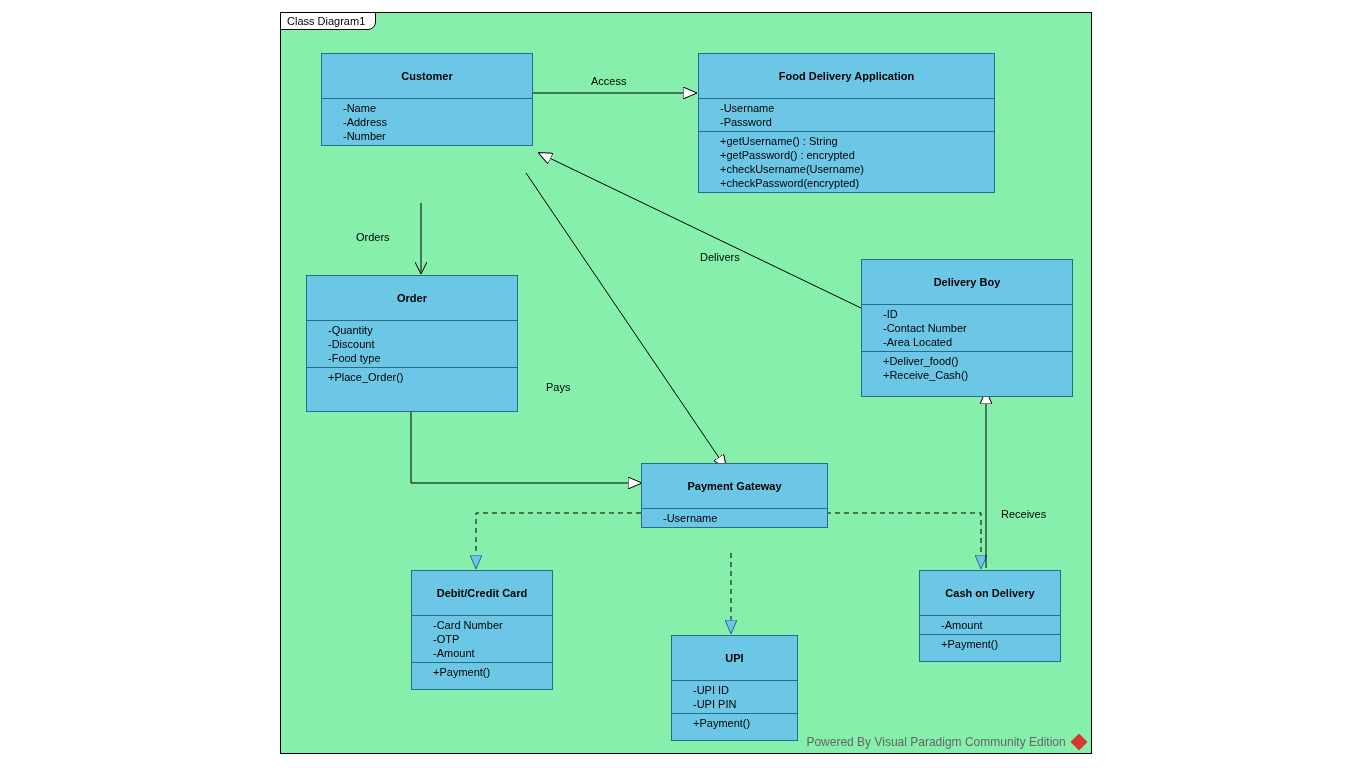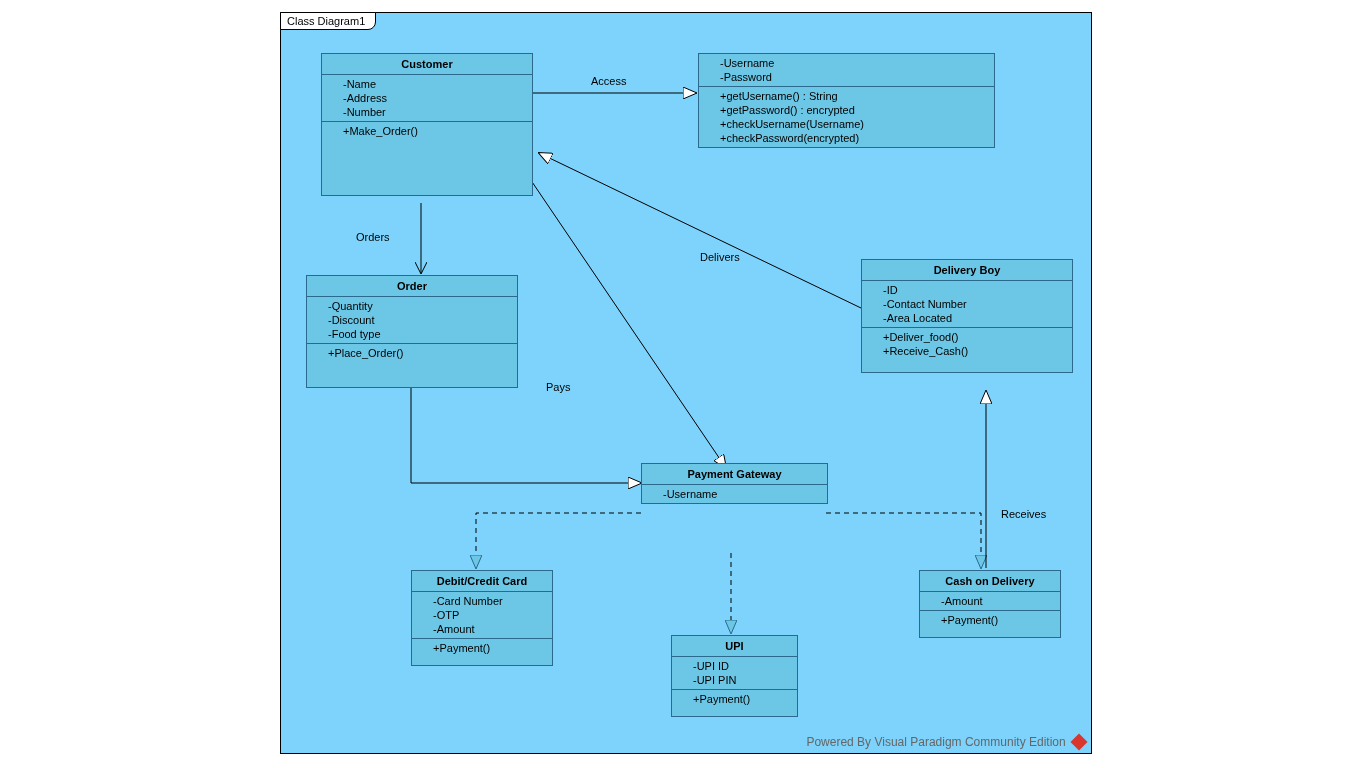--- a/index.html
+++ b/index.html
@@ -11,21 +11,21 @@
     height: 768px;
     position: relative;
   }
   .frame {
     position: absolute;
     left: 280px;
     top: 12px;
     width: 810px;
     height: 740px;
     border: 1px solid #000;
-    background: #7dd3fc;
+    background: #86efac;
   }
   .frame-tab {
     position: absolute;
     left: -1px;
     top: -1px;
     border: 1px solid #000;
     border-bottom-right-radius: 8px;
     padding: 2px 10px 2px 6px;
     font-size: 11px;
     background: white;
@@ -33,21 +33,21 @@
   .class-box {
     position: absolute;
     border: 1px solid #2b6a8c;
     background: #6cc7e6;
     font-size: 11px;
   }
   .class-title {
     text-align: center;
     font-weight: bold;
     border-bottom: 1px solid #2b6a8c;
-    padding: 4px 4px;
+    padding: 16px 4px;
   }
   .class-section {
     border-bottom: 1px solid #2b6a8c;
     padding: 2px 21px;
   }
   .class-section:last-child { border-bottom: none; }
   .class-row { line-height: 14px; white-space: nowrap; }
   .label {
     position: absolute;
     font-size: 11px;
@@ -126,27 +126,24 @@
   <div class="label" style="left:265px; top:329px;margin-top:39px;">Pays</div>
   <div class="label" style="left:720px; top:495px;">Receives</div>
 
   <div class="class-box" style="left:40px; top:40px; width:210px;">
     <div class="class-title">Customer</div>
     <div class="class-section">
       <div class="class-row">-Name</div>
       <div class="class-row">-Address</div>
       <div class="class-row">-Number</div>
     </div>
-    <div class="class-section">
-      <div class="class-row">+Make_Order()</div>
-      <div style="height:55px;"></div>
-    </div>
   </div>
 
   <div class="class-box" style="left:417px; top:40px; width:295px;">
+    <div class="class-title">Food Delivery Application</div>
     <div class="class-section">
       <div class="class-row">-Username</div>
       <div class="class-row">-Password</div>
     </div>
     <div class="class-section">
       <div class="class-row">+getUsername() : String</div>
       <div class="class-row">+getPassword() : encrypted</div>
       <div class="class-row">+checkUsername(Username)</div>
       <div class="class-row">+checkPassword(encrypted)</div>
     </div>

